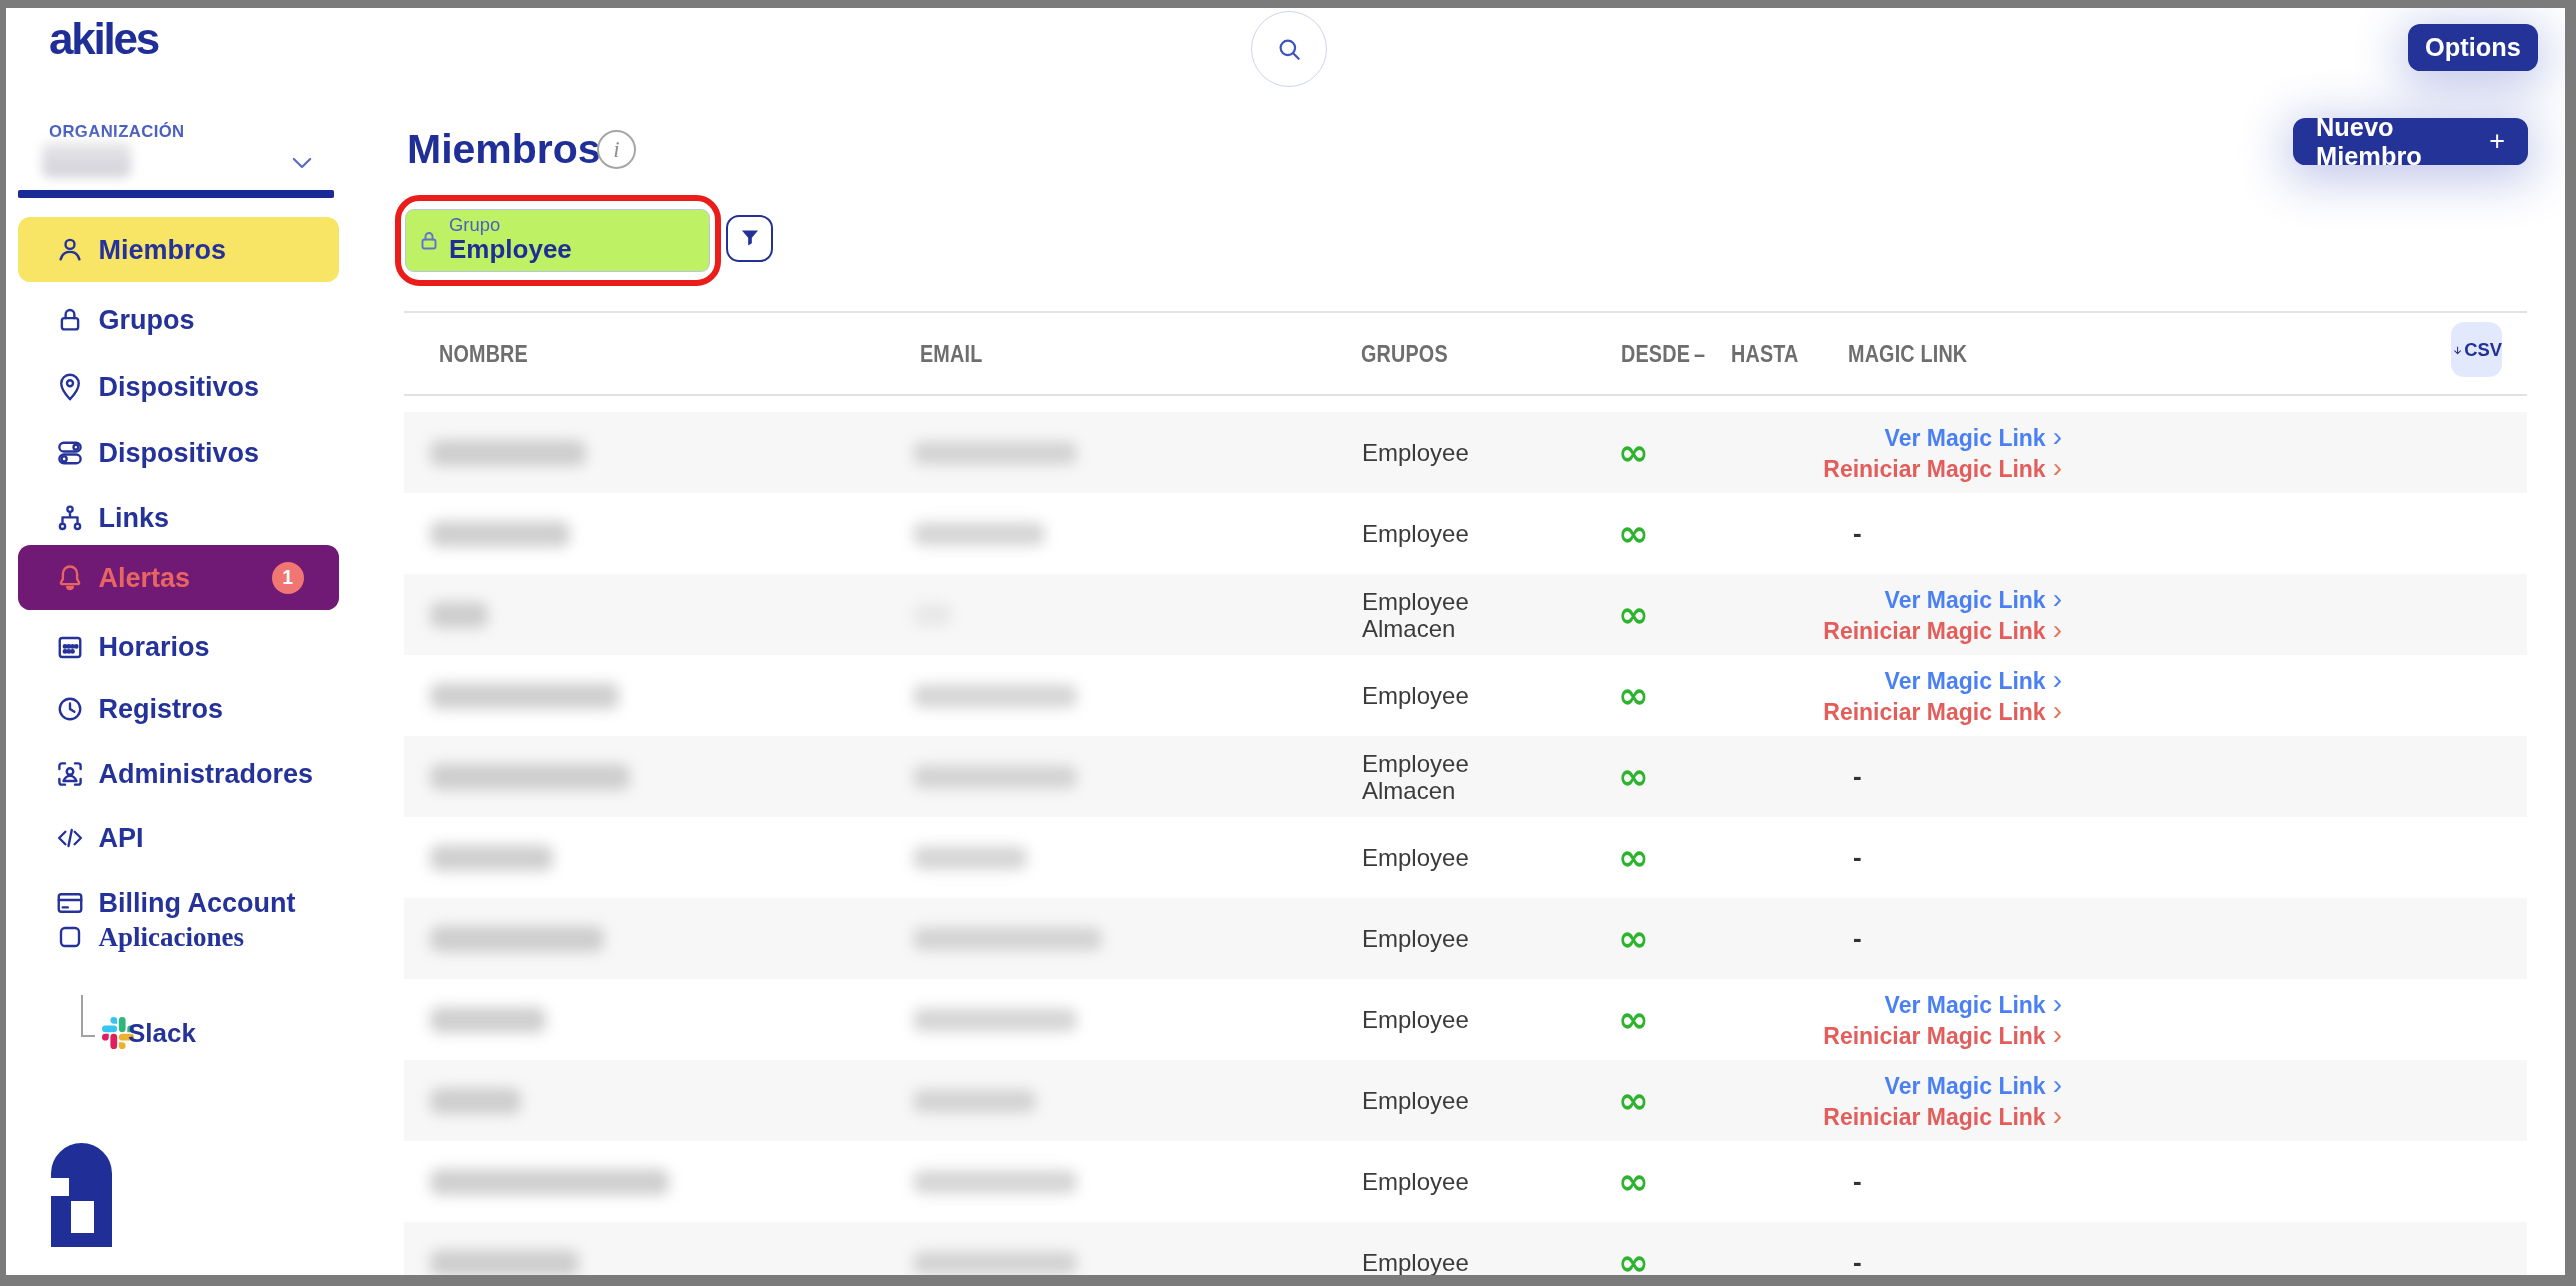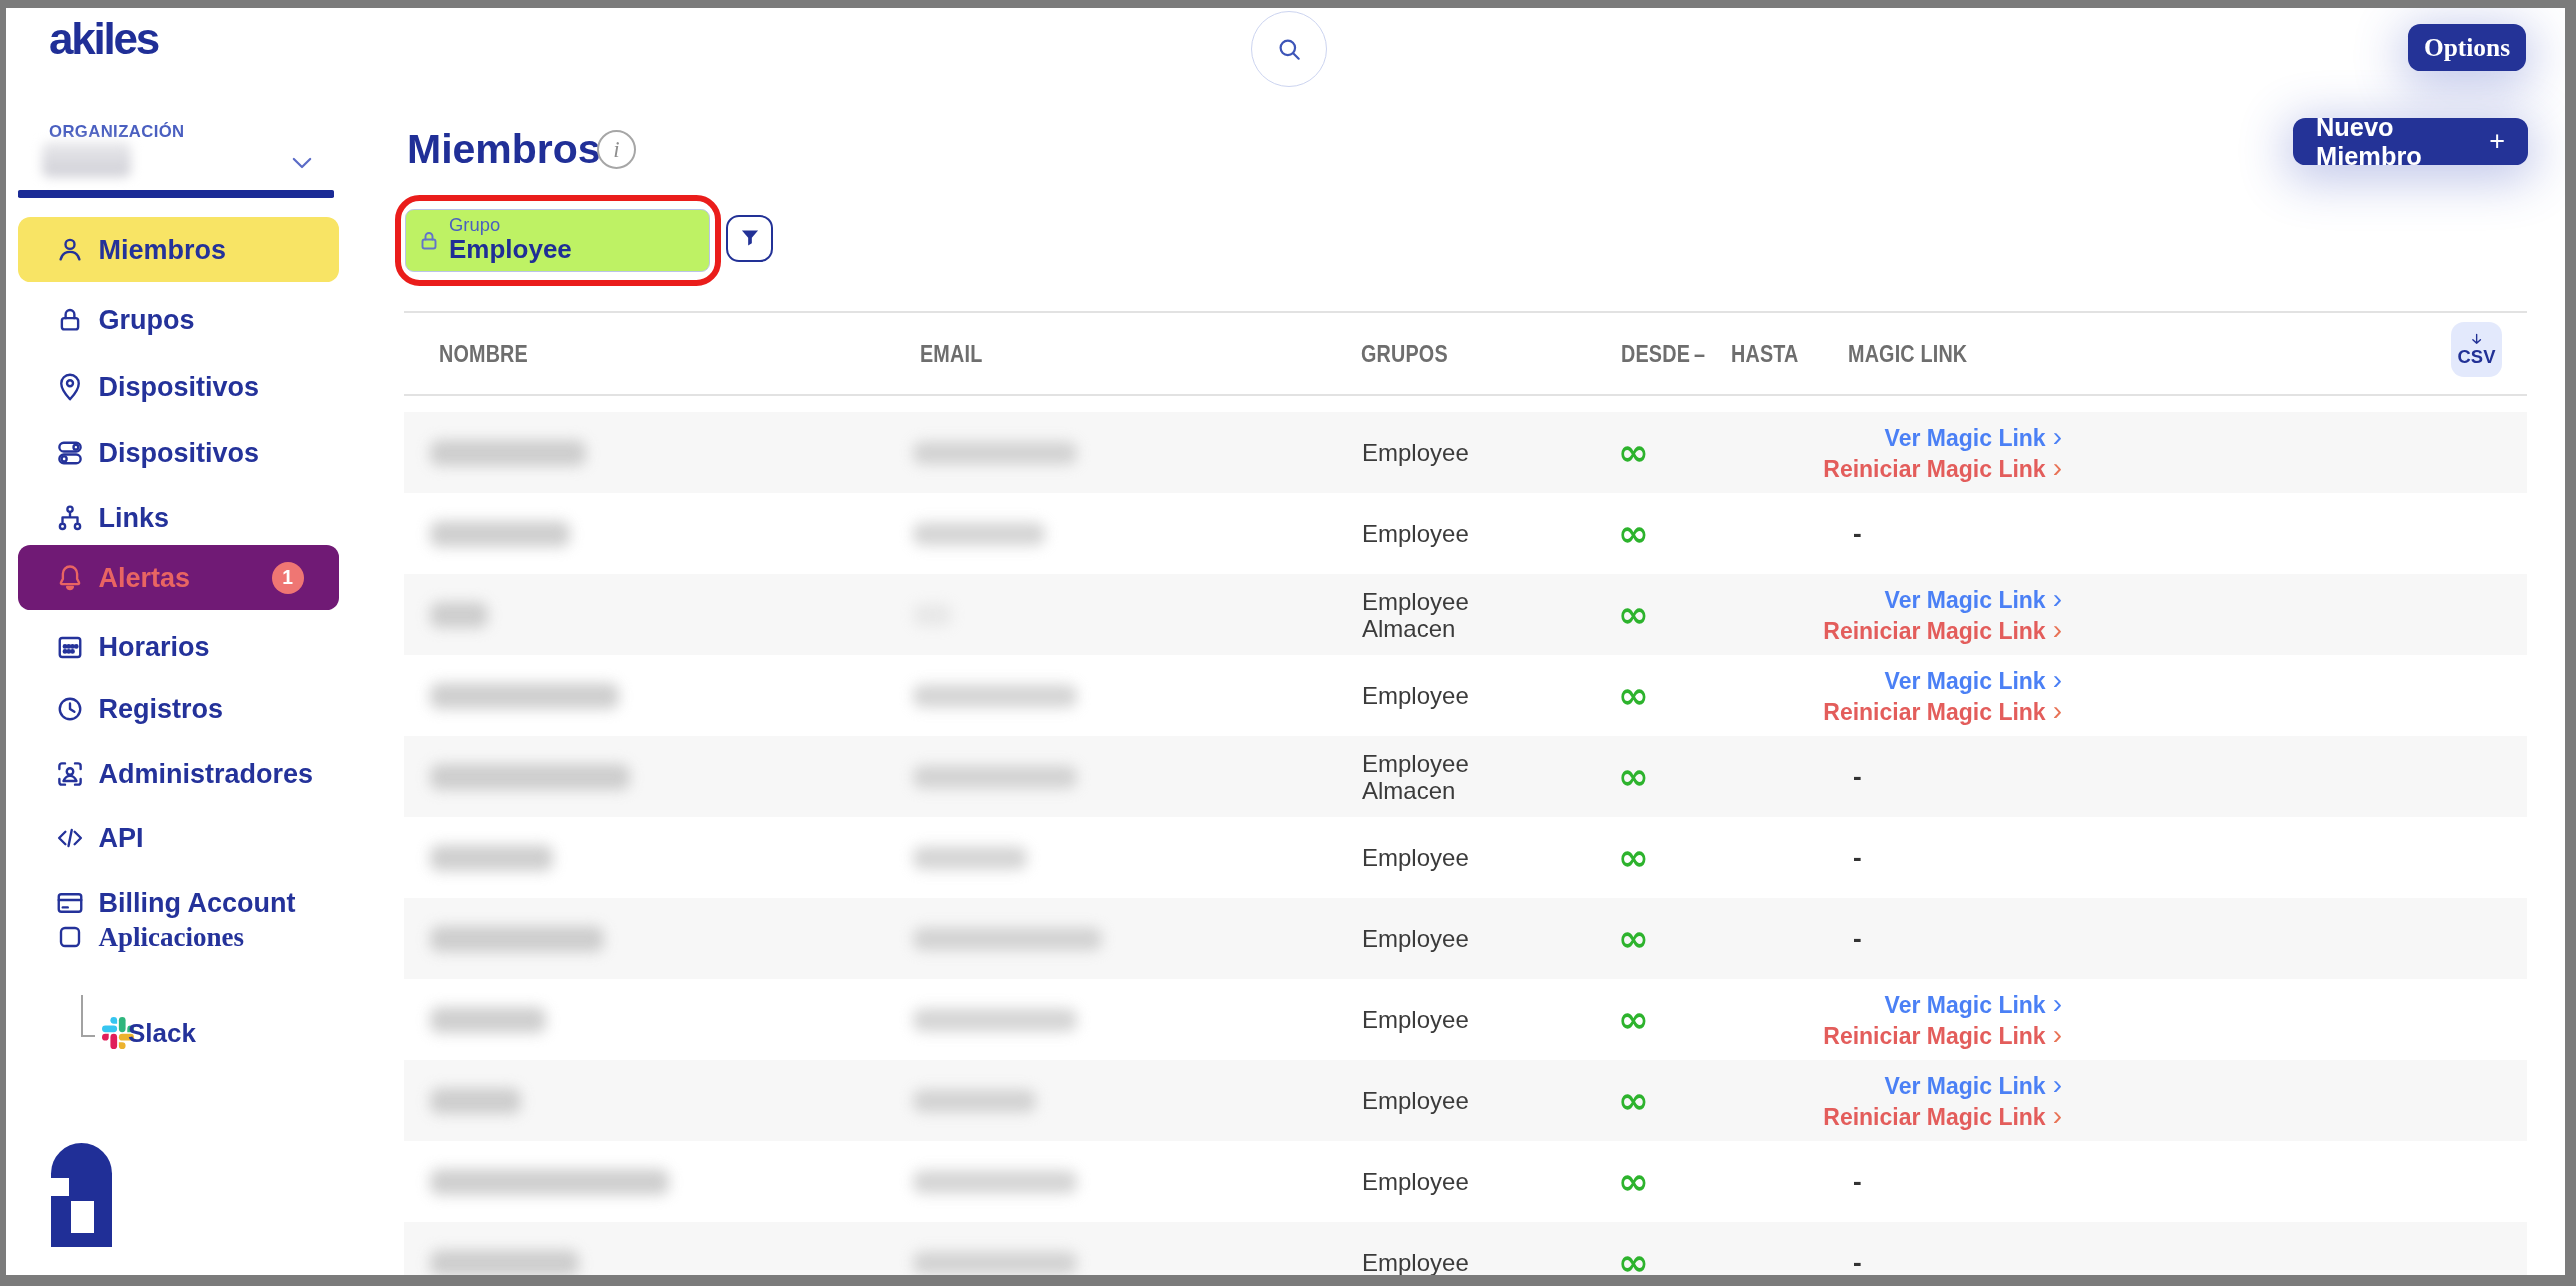--- a/index.html
+++ b/index.html
@@ -42,21 +42,21 @@
   svg{display:block;width:100%;height:100%;}
   .stroke-ic svg *{fill:none;stroke:currentColor;stroke-width:1.9;stroke-linecap:round;stroke-linejoin:round;}
 
   
   .search-btn{left:1251px;top:11.4px;width:74px;height:74px;border-radius:50%;
               border:1.8px solid #ccd4f0;background:#fff;color:#3d55b8;cursor:pointer;}
   .search-btn .ic{position:absolute;left:23px;top:23px;width:28px;height:28px;}
   .btn{background:#243397;color:#fff;border-radius:12.3px;display:flex;align-items:center;
        justify-content:center;font-weight:700;cursor:pointer;
        box-shadow:0 8.8px 48px 7px rgba(64,84,190,.32);}
-  .options-btn{left:2408px;top:24px;width:118px;height:47px;font-size:25.4px;font-family:Liberation Serif, serif;}
+  .options-btn{left:2408px;top:24px;width:130px;height:47px;font-size:25.4px;}
   .new-member-btn{left:2293px;top:118px;width:235px;height:47px;font-size:25.4px;
                   justify-content:space-between;padding:0 23px;box-sizing:border-box;align-items:center;}
   .new-member-btn .plus{font-weight:400;font-size:27px;}
 
   
   .page-title{left:407px;top:126px;font-size:41px;font-weight:800;color:#202f97;}
   .info-icon{left:597px;top:130px;width:39px;height:39px;border-radius:50%;border:2.2px solid #a6a6a6;
              color:#8f8f8f;font-family:"Liberation Serif",serif;font-style:italic;font-size:23px;
              display:flex;align-items:center;justify-content:center;box-sizing:border-box;cursor:pointer;}
   .annotation{left:395px;top:195px;width:326px;height:91px;border:6.1px solid #ea1d1b;
@@ -68,21 +68,21 @@
   .chip .val{position:absolute;left:43px;top:24px;font-size:26px;font-weight:700;color:#1f2e96;}
   .funnel-btn{left:726px;top:215px;width:47px;height:47px;border:2.6px solid #223196;border-radius:13px;
               box-sizing:border-box;background:#fff;color:#223196;cursor:pointer;}
   .funnel-btn .ic{position:absolute;left:10.5px;top:9.7px;width:22px;height:22px;}
 
   
   .hline{left:404px;width:2123px;height:1.8px;background:#e2e2e2;}
   .th{position:absolute;top:341px;font-size:23px;font-weight:700;color:#6e6e6e;
       letter-spacing:0.2px;transform:scaleX(.86);transform-origin:left center;white-space:nowrap;}
   .csv-btn{left:2451px;top:322px;width:51px;height:55px;background:#e3e9fc;border-radius:13px;
-           color:#223196;display:flex;flex-direction:column;align-items:center;justify-content:center;cursor:pointer;}
+           color:#223196;display:flex;flex-direction:row;align-items:center;justify-content:center;cursor:pointer;}
   .csv-btn .arr{width:19.3px;height:17.5px;margin-bottom:-3.5px;}
   .csv-btn .txt{font-size:18.4px;font-weight:800;}
 
   #rows{position:absolute;left:404px;top:412px;width:2123px;}
   .row{position:relative;width:2123px;height:81px;}
   .row.gray{background:#f7f7f7;}
   .blob{position:absolute;top:50%;transform:translateY(-50%);border-radius:8.8px;
         background:#c6c6c6;filter:blur(7px);}
   .blob.name{left:26px;height:26px;opacity:.85;}
   .blob.email{left:509px;height:23px;opacity:.75;}

